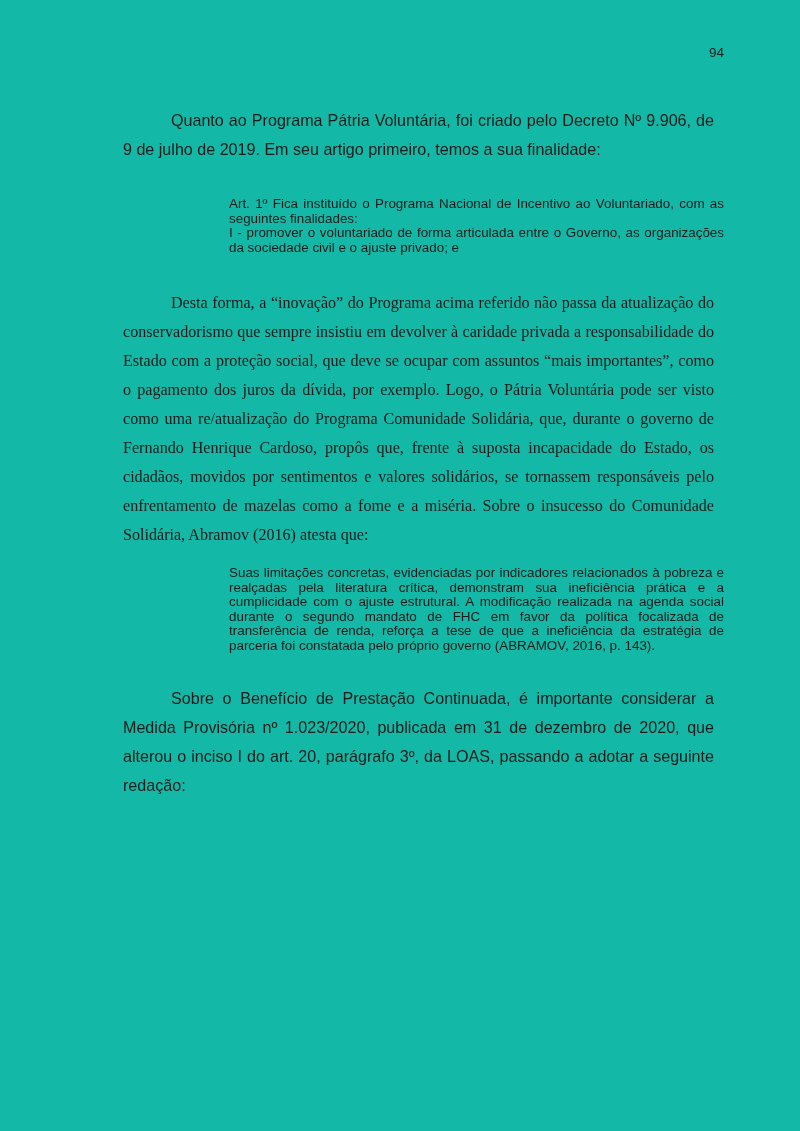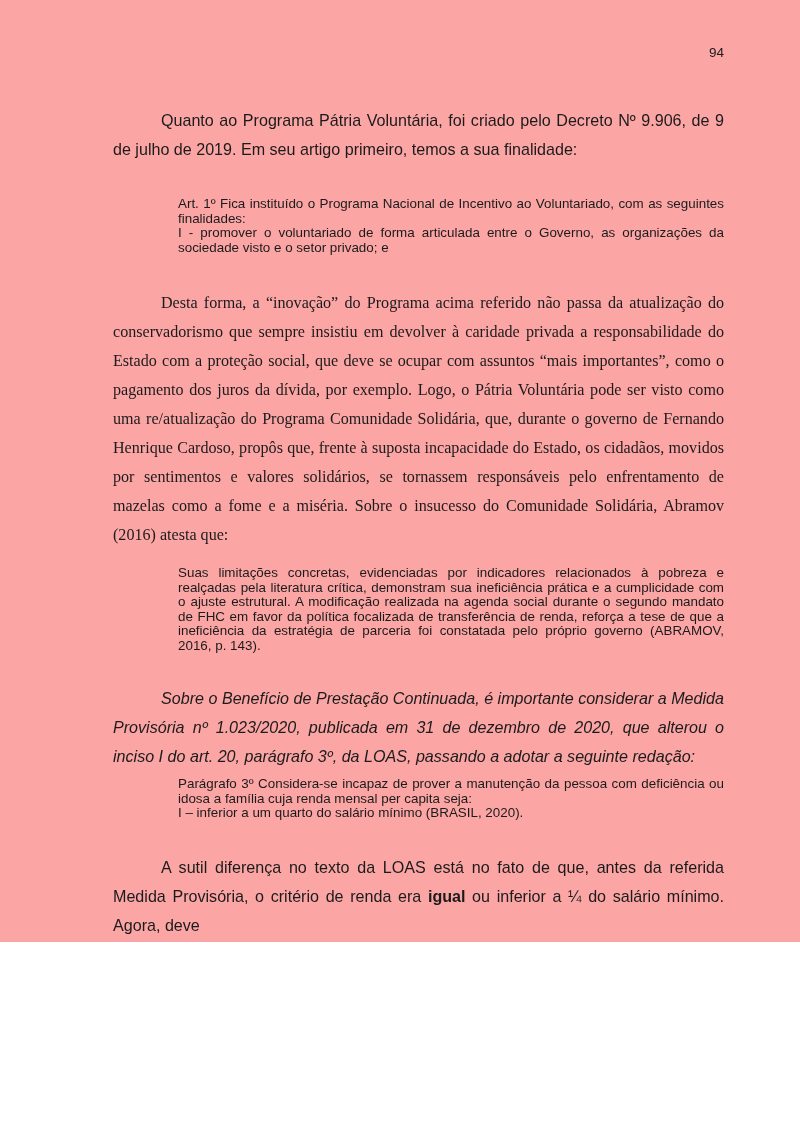--- a/index.html
+++ b/index.html
@@ -5,75 +5,70 @@
   * { box-sizing: border-box; }
   html, body { margin: 0; padding: 0; }
   body {
     background: #ffffff;
     font-family: "Liberation Sans", "DejaVu Sans", sans-serif;
     color: #1b1b1b;
   }
   .page {
     position: relative;
     width: 800px;
-    height: 942px;
-    background: #fca5a5;
+    height: 1131px;
+    background: #14b8a6;
     padding: 45px 76px 0 113px;
     overflow: hidden;
   }
   .page-number {
     text-align: right;
     font-size: 13.5px;
     line-height: 15px;
   }
   .body-para {
-    margin: 0;
+    margin: 10px;
     font-size: 16.1px;
     line-height: 29px;
     text-align: justify;
     text-indent: 48px;
   }
   .quote {
-    margin: 0 0 0 65px;
+    margin: 0 0 0 116px;
     font-size: 13.4px;
     line-height: 14.5px;
     text-align: justify;
   }
   .quote .quote-line { text-align: justify; }
   .bold { font-weight: bold; }
   .mt-para1 { margin-top: 46px; }
   .mt-quote1 { margin-top: 33px; }
   .mt-para2 { margin-top: 33px; font-family: Liberation Serif, serif; }
   .mt-quote2 { margin-top: 17px; }
-  .mt-para3 { margin-top: 31px; font-style: italic; }
+  .mt-para3 { margin-top: 31px; }
   .mt-quote3 { margin-top: 6px; }
   .mt-para4 { margin-top: 32px; }
 </style>
 </head>
 <body>
 
 <div class="page">
 
   <div class="page-number">94</div>
 
   <p class="body-para mt-para1">Quanto ao Programa Pátria Voluntária, foi criado pelo Decreto Nº 9.906, de 9 de julho de 2019. Em seu artigo primeiro, temos a sua finalidade:</p>
 
   <div class="quote mt-quote1">
     <div class="quote-line">Art. 1º Fica instituído o Programa Nacional de Incentivo ao Voluntariado, com as seguintes finalidades:</div>
-    <div class="quote-line">I - promover o voluntariado de forma articulada entre o Governo, as organizações da sociedade visto e o setor privado; e</div>
+    <div class="quote-line">I - promover o voluntariado de forma articulada entre o Governo, as organizações da sociedade civil e o ajuste privado; e</div>
   </div>
 
   <p class="body-para mt-para2">Desta forma, a “inovação” do Programa acima referido não passa da atualização do conservadorismo que sempre insistiu em devolver à caridade privada a responsabilidade do Estado com a proteção social, que deve se ocupar com assuntos “mais importantes”, como o pagamento dos juros da dívida, por exemplo. Logo, o Pátria Voluntária pode ser visto como uma re/atualização do Programa Comunidade Solidária, que, durante o governo de Fernando Henrique Cardoso, propôs que, frente à suposta incapacidade do Estado, os cidadãos, movidos por sentimentos e valores solidários, se tornassem responsáveis pelo enfrentamento de mazelas como a fome e a miséria. Sobre o insucesso do Comunidade Solidária, Abramov (2016) atesta que:</p>
 
   <div class="quote mt-quote2">
     <div class="quote-line">Suas limitações concretas, evidenciadas por indicadores relacionados à pobreza e realçadas pela literatura crítica, demonstram sua ineficiência prática e a cumplicidade com o ajuste estrutural. A modificação realizada na agenda social durante o segundo mandato de FHC em favor da política focalizada de transferência de renda, reforça a tese de que a ineficiência da estratégia de parceria foi constatada pelo próprio governo (ABRAMOV, 2016, p. 143).</div>
   </div>
 
   <p class="body-para mt-para3">Sobre o Benefício de Prestação Continuada, é importante considerar a Medida Provisória nº 1.023/2020, publicada em 31 de dezembro de 2020, que alterou o inciso I do art. 20, parágrafo 3º, da LOAS, passando a adotar a seguinte redação:</p>
 
-  <div class="quote mt-quote3">
-    <div class="quote-line">Parágrafo 3º Considera-se incapaz de prover a manutenção da pessoa com deficiência ou idosa a família cuja renda mensal per capita seja:</div>
-    <div class="quote-line">I – inferior a um quarto do salário mínimo (BRASIL, 2020).</div>
-  </div>
 
-  <p class="body-para mt-para4"><span>A sutil diferença no texto da LOAS está no fato de que, antes da referida Medida Provisória, o critério de renda era </span><span class="bold">igual</span><span> ou inferior a ¼ do salário mínimo. Agora, deve</span></p>
 
 </div>
 
 </body></html>

